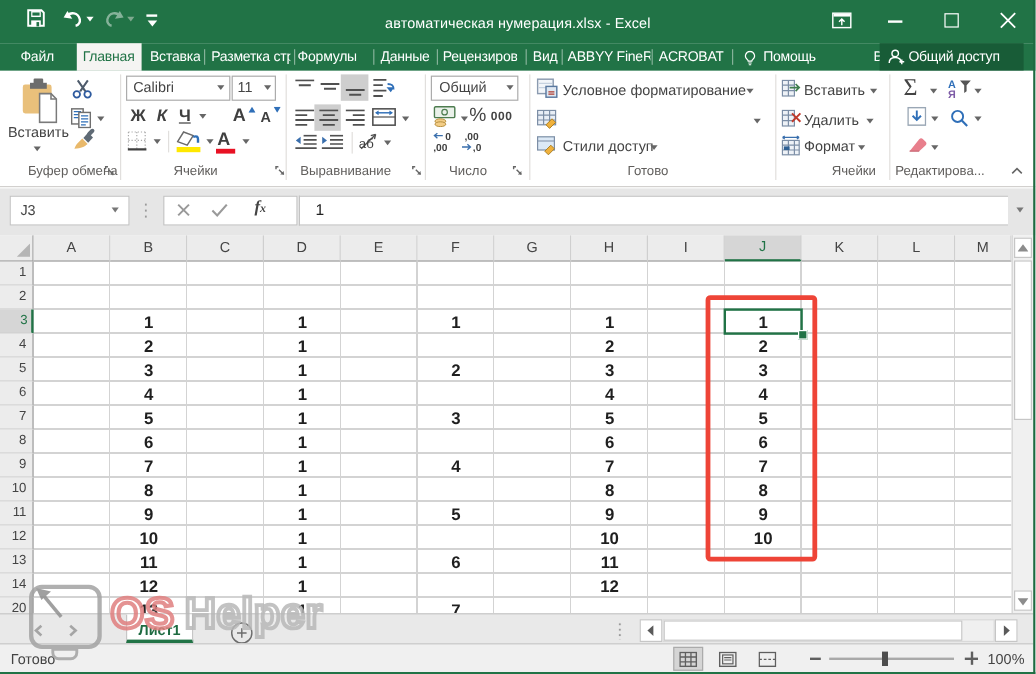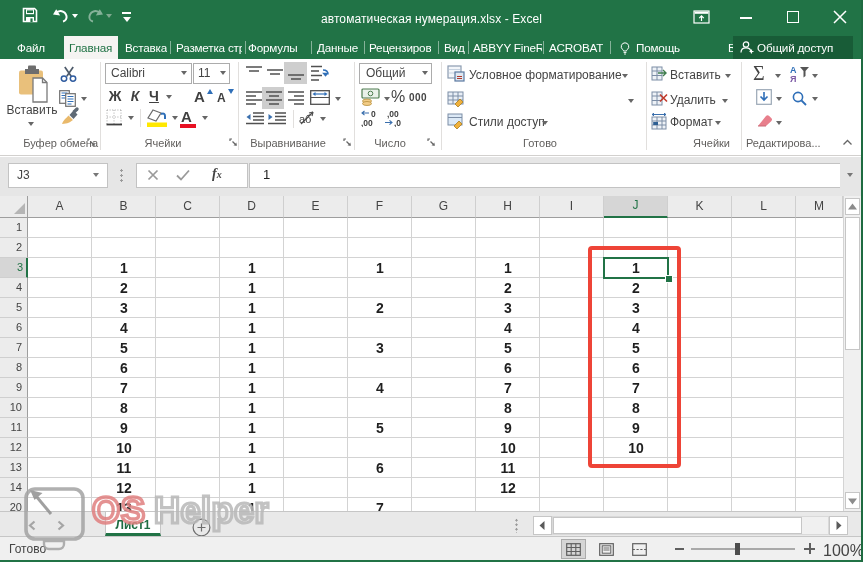--- a/index.html
+++ b/index.html
@@ -484,21 +484,21 @@
 </svg>
 <svg class="abs" style="left:632px;top:6px;" width="15" height="13" viewBox="0 0 15 13">
   <rect x="0.7" y="0.7" width="13.6" height="11.6" fill="none" stroke="#5f5f5f" stroke-width="1.2"></rect>
   <path d="M0.7 6.5 H14.3" stroke="#5f5f5f" stroke-width="1.2" stroke-dasharray="2.2 1.6"></path>
 </svg>
 <div class="abs" style="left:675px;top:10.5px;width:9px;height:2px;background:#5f5f5f;"></div>
 <div class="abs" style="left:691px;top:11px;width:104px;height:1.5px;background:#a9a9a9;"></div>
 <div class="abs" style="left:735px;top:6px;width:5px;height:12px;background:#4d4d4d;"></div>
 <div class="abs" style="left:804px;top:10.5px;width:11px;height:2px;background:#5f5f5f;"></div>
 <div class="abs" style="left:808.5px;top:6px;width:2px;height:11px;background:#5f5f5f;"></div>
-<div class="abs" style="left:823px;top:5px;font-size:16px;color:#444;">100%</div>
+<div class="abs" style="left:823px;top:5px;font-size:12px;color:#444;">100%</div>
 </div>
 
 <div class="abs" style="left:0;top:560px;width:863px;height:2px;background:#217346;"></div>
 <div class="abs" style="left:861px;top:0;width:2px;height:562px;background:#1e6b41;"></div>
 
 <svg class="abs" id="wmark" style="left:0;top:480px;pointer-events:none;opacity:.85;" width="320" height="82" viewBox="0 0 320 82">
   <rect x="26" y="9" width="57" height="50" rx="9" fill="none" stroke="#a3a3a3" stroke-width="3.6"></rect>
   <path d="M44 61 h20 v3 a5 5 0 0 1 -5 5 h-10 a5 5 0 0 1 -5 -5 Z" fill="none" stroke="#a3a3a3" stroke-width="2.4"></path>
   <path d="M51 34 L36 16" stroke="#909090" stroke-width="3"></path>
   <path d="M30 10 l12.5 3 -8 7 z" fill="#909090"></path>

